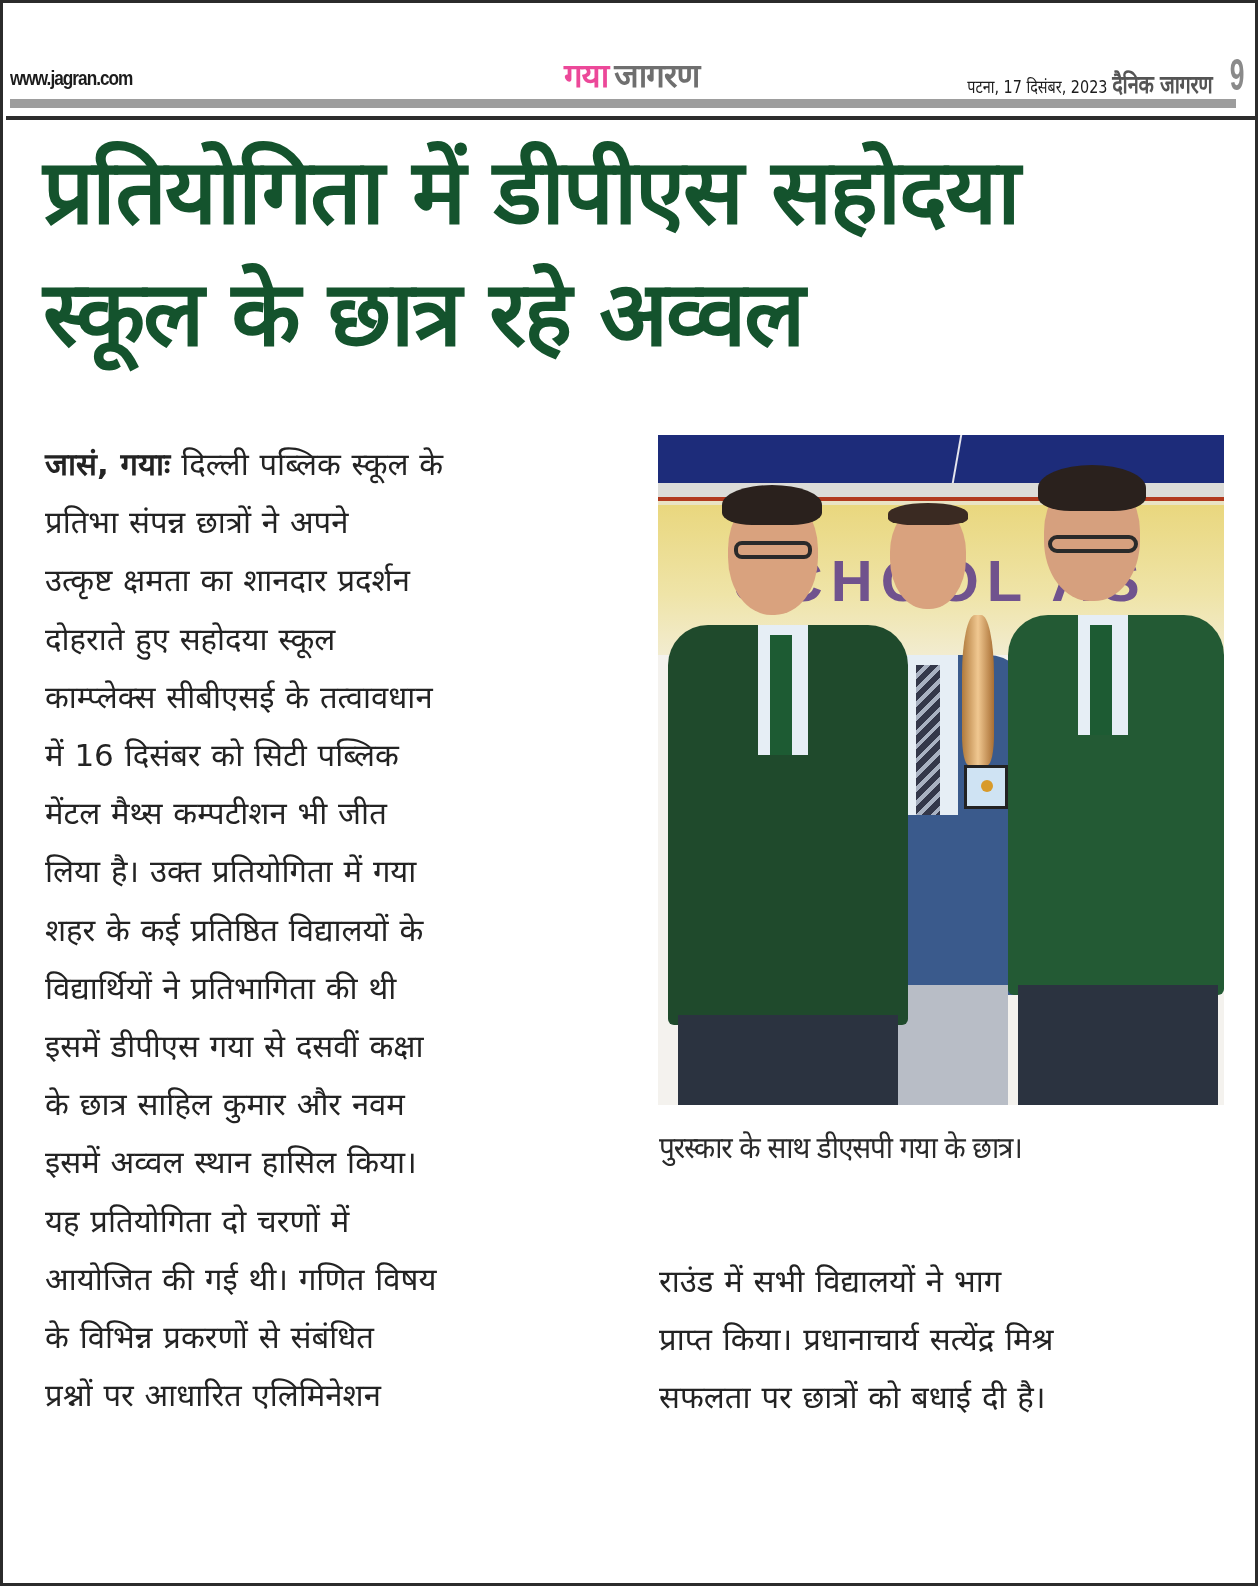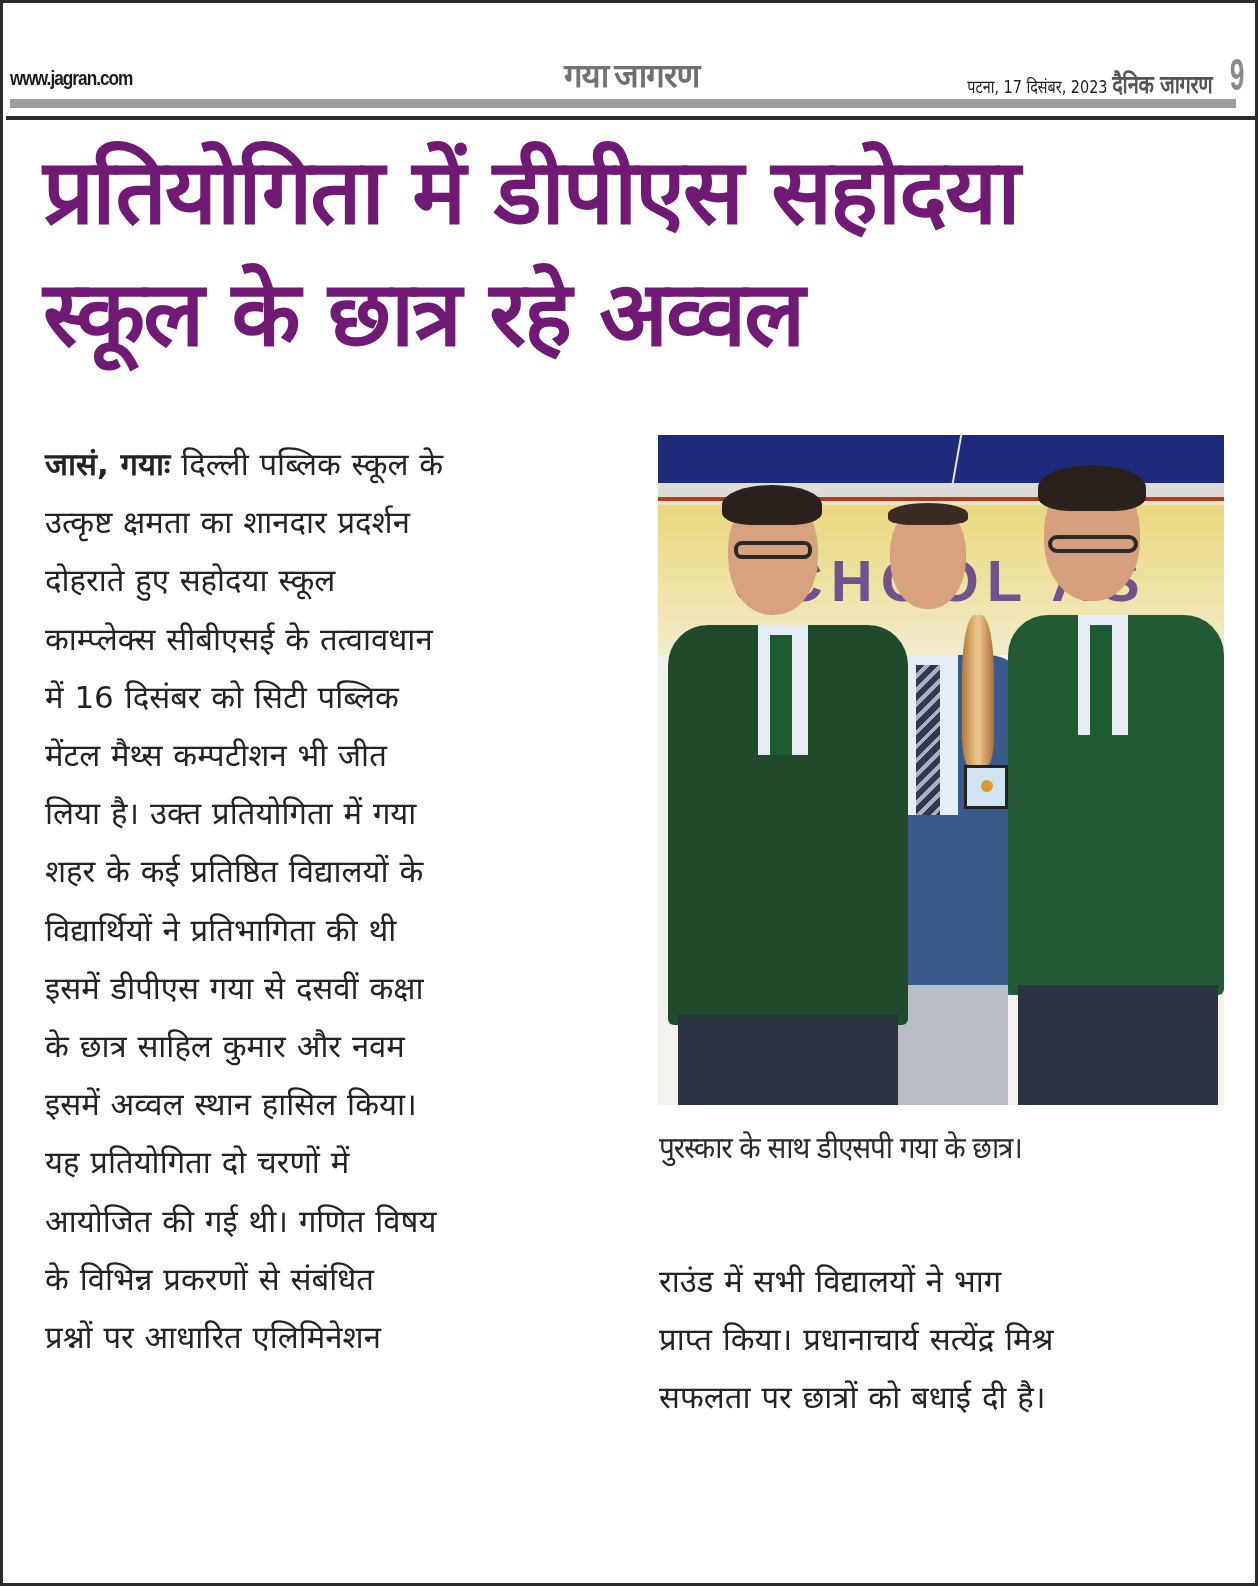--- a/index.html
+++ b/index.html
@@ -15,21 +15,21 @@
   .masthead { position: absolute; left: 3px; top: 3px; width: 1252px; height: 108px; }
   .site-url {
     position: absolute; left: 4px; top: 60px;
     font-family: "Liberation Sans", sans-serif; font-size: 21px; font-weight: bold;
     letter-spacing: -1.2px; color: #1c1c1c; transform: scaleX(0.82); transform-origin: left center;
   }
   .edition-logo {
     position: absolute; left: 558px; top: 46px; font-size: 33px; font-weight: bold;
     letter-spacing: -1px; white-space: nowrap;
   }
-  .edition-logo .city { color: #737373; }
+  .edition-logo .city { color: #ec4899; }
   .edition-logo .brand { color: #6f6f6f; margin-left: 6px; }
   .dateline {
     position: absolute; right: 46px; top: 60px; font-size: 18px; white-space: nowrap;
     color: #1c1c1c; transform: scaleX(0.8); transform-origin: right center;
   }
   .dateline .paper-name { font-weight: bold; font-size: 25px; color: #555; margin-left: 6px; letter-spacing: -0.5px; }
   .page-number {
     position: absolute; right: 14px; top: 44px; font-family: "Liberation Sans", sans-serif;
     font-size: 44px; font-weight: bold; color: #8a8a8a; transform: scaleX(0.6); transform-origin: right center;
   }
@@ -37,21 +37,21 @@
     position: absolute; left: 4px; top: 93px; width: 1226px; height: 9px; background: #9d9d9d;
   }
   .header-rule {
     position: absolute; left: 0; top: 110px; width: 1252px; height: 4px; background: #2d2d2d;
   }
 
   
   .headline {
     position: absolute; left: 40px; top: 128px; width: 1190px;
     font-family: "DejaVu Sans", sans-serif; font-weight: bold; font-size: 90px;
-    line-height: 122px; color: #701a75; letter-spacing: -2px;
+    line-height: 122px; color: #14532d; letter-spacing: -2px;
   }
 
   
   .column {
     position: absolute; font-size: 31px; line-height: 58.2px; color: #232323;
     text-align: justify; text-align-last: left; word-spacing: 1px;
   }
   .col-left { left: 42px; top: 432px; width: 566px; }
   .col-right { left: 656px; top: 1249px; width: 560px; }
   .dateline-lead { font-weight: bold; }
@@ -110,20 +110,21 @@
     <div class="header-rule"></div>
   </div>
 
   <h1 class="headline">
     <div>प्रतियोगिता में डीपीएस सहोदया</div>
     <div>स्कूल के छात्र रहे अव्वल</div>
   </h1>
 
   <div class="column col-left">
     <div><span class="dateline-lead">जासं, गयाः</span> <span>दिल्ली पब्लिक स्कूल के</span></div>
+    <div>प्रतिभा संपन्न छात्रों ने अपने</div>
     <div>उत्कृष्ट क्षमता का शानदार प्रदर्शन</div>
     <div>दोहराते हुए सहोदया स्कूल</div>
     <div>काम्प्लेक्स सीबीएसई के तत्वावधान</div>
     <div>में 16 दिसंबर को सिटी पब्लिक</div>
     <div>मेंटल मैथ्स कम्पटीशन भी जीत</div>
     <div>लिया है। उक्त प्रतियोगिता में गया</div>
     <div>शहर के कई प्रतिष्ठित विद्यालयों के</div>
     <div>विद्यार्थियों ने प्रतिभागिता की थी</div>
     <div>इसमें डीपीएस गया से दसवीं कक्षा</div>
     <div>के छात्र साहिल कुमार और नवम</div>

